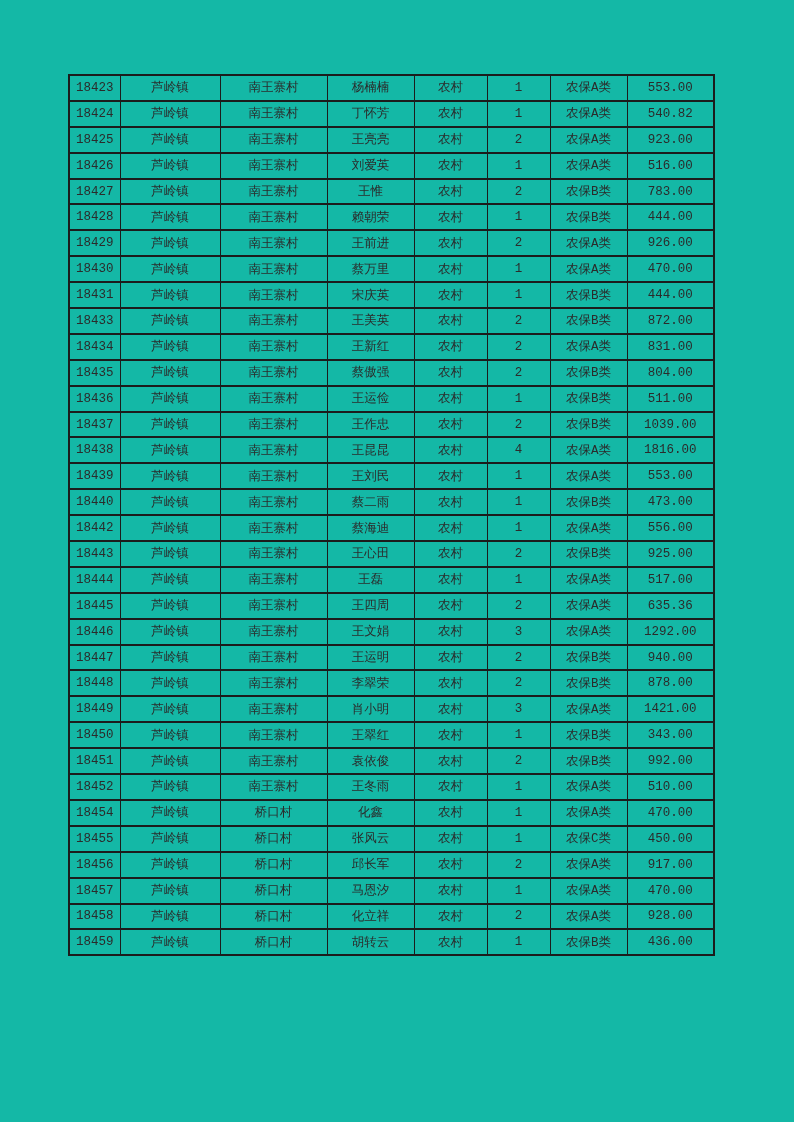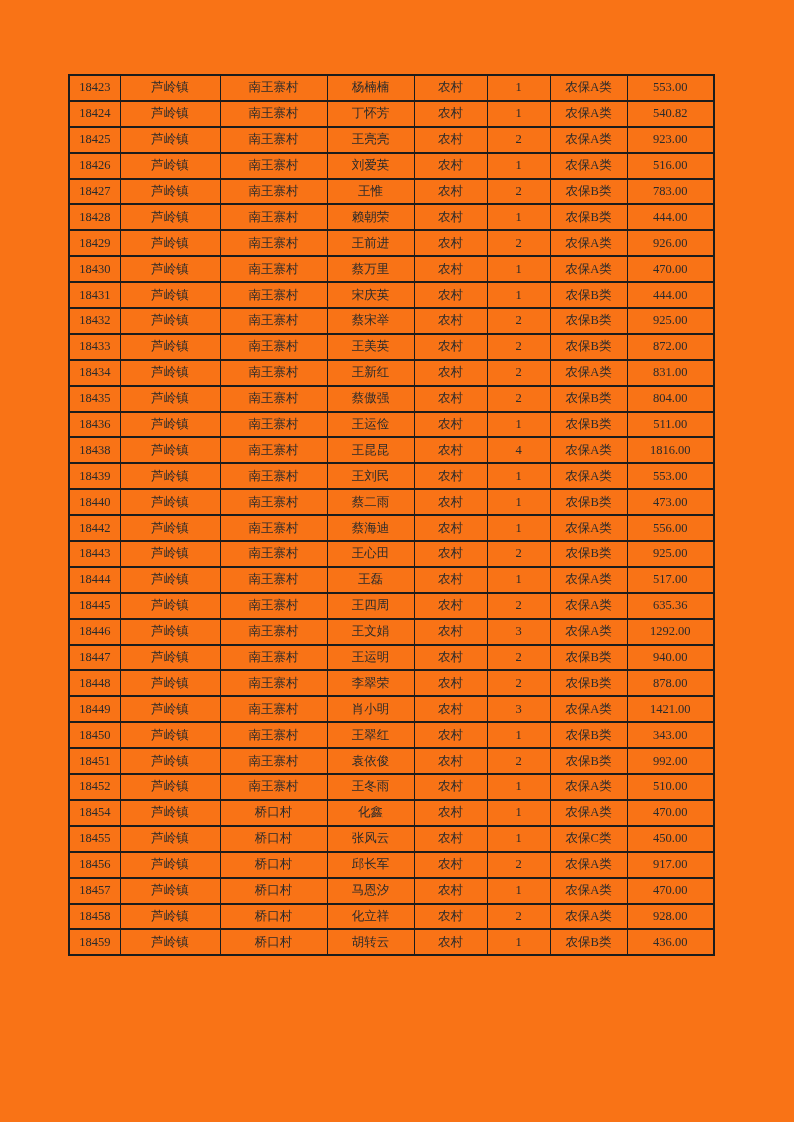--- a/index.html
+++ b/index.html
@@ -4,23 +4,23 @@
 <style>
   html, body {
     margin: 0;
     padding: 0;
     background: #ffffff;
   }
   .page {
     position: relative;
     width: 794px;
     height: 1122px;
-    background: #f97316;
+    background: #14b8a6;
     overflow: hidden;
-    font-family: Liberation Serif, serif;
+    font-family: Liberation Mono, monospace;
   }
   .data-table {
     position: absolute;
     left: 68px;
     top: 74px;
     width: 645px;
     border-collapse: collapse;
     table-layout: fixed;
     border: 2px solid #1c1c1c;
   }
@@ -147,30 +147,20 @@
     <td>18431</td>
     <td>芦岭镇</td>
     <td>南王寨村</td>
     <td>宋庆英</td>
     <td>农村</td>
     <td>1</td>
     <td>农保B类</td>
     <td>444.00</td>
   </tr>
         <tr>
-    <td>18432</td>
-    <td>芦岭镇</td>
-    <td>南王寨村</td>
-    <td>蔡宋举</td>
-    <td>农村</td>
-    <td>2</td>
-    <td>农保B类</td>
-    <td>925.00</td>
-  </tr>
-        <tr>
     <td>18433</td>
     <td>芦岭镇</td>
     <td>南王寨村</td>
     <td>王美英</td>
     <td>农村</td>
     <td>2</td>
     <td>农保B类</td>
     <td>872.00</td>
   </tr>
         <tr>
@@ -195,20 +185,30 @@
   </tr>
         <tr>
     <td>18436</td>
     <td>芦岭镇</td>
     <td>南王寨村</td>
     <td>王运俭</td>
     <td>农村</td>
     <td>1</td>
     <td>农保B类</td>
     <td>511.00</td>
+  </tr>
+        <tr>
+    <td>18437</td>
+    <td>芦岭镇</td>
+    <td>南王寨村</td>
+    <td>王作忠</td>
+    <td>农村</td>
+    <td>2</td>
+    <td>农保B类</td>
+    <td>1039.00</td>
   </tr>
         <tr>
     <td>18438</td>
     <td>芦岭镇</td>
     <td>南王寨村</td>
     <td>王昆昆</td>
     <td>农村</td>
     <td>4</td>
     <td>农保A类</td>
     <td>1816.00</td>

